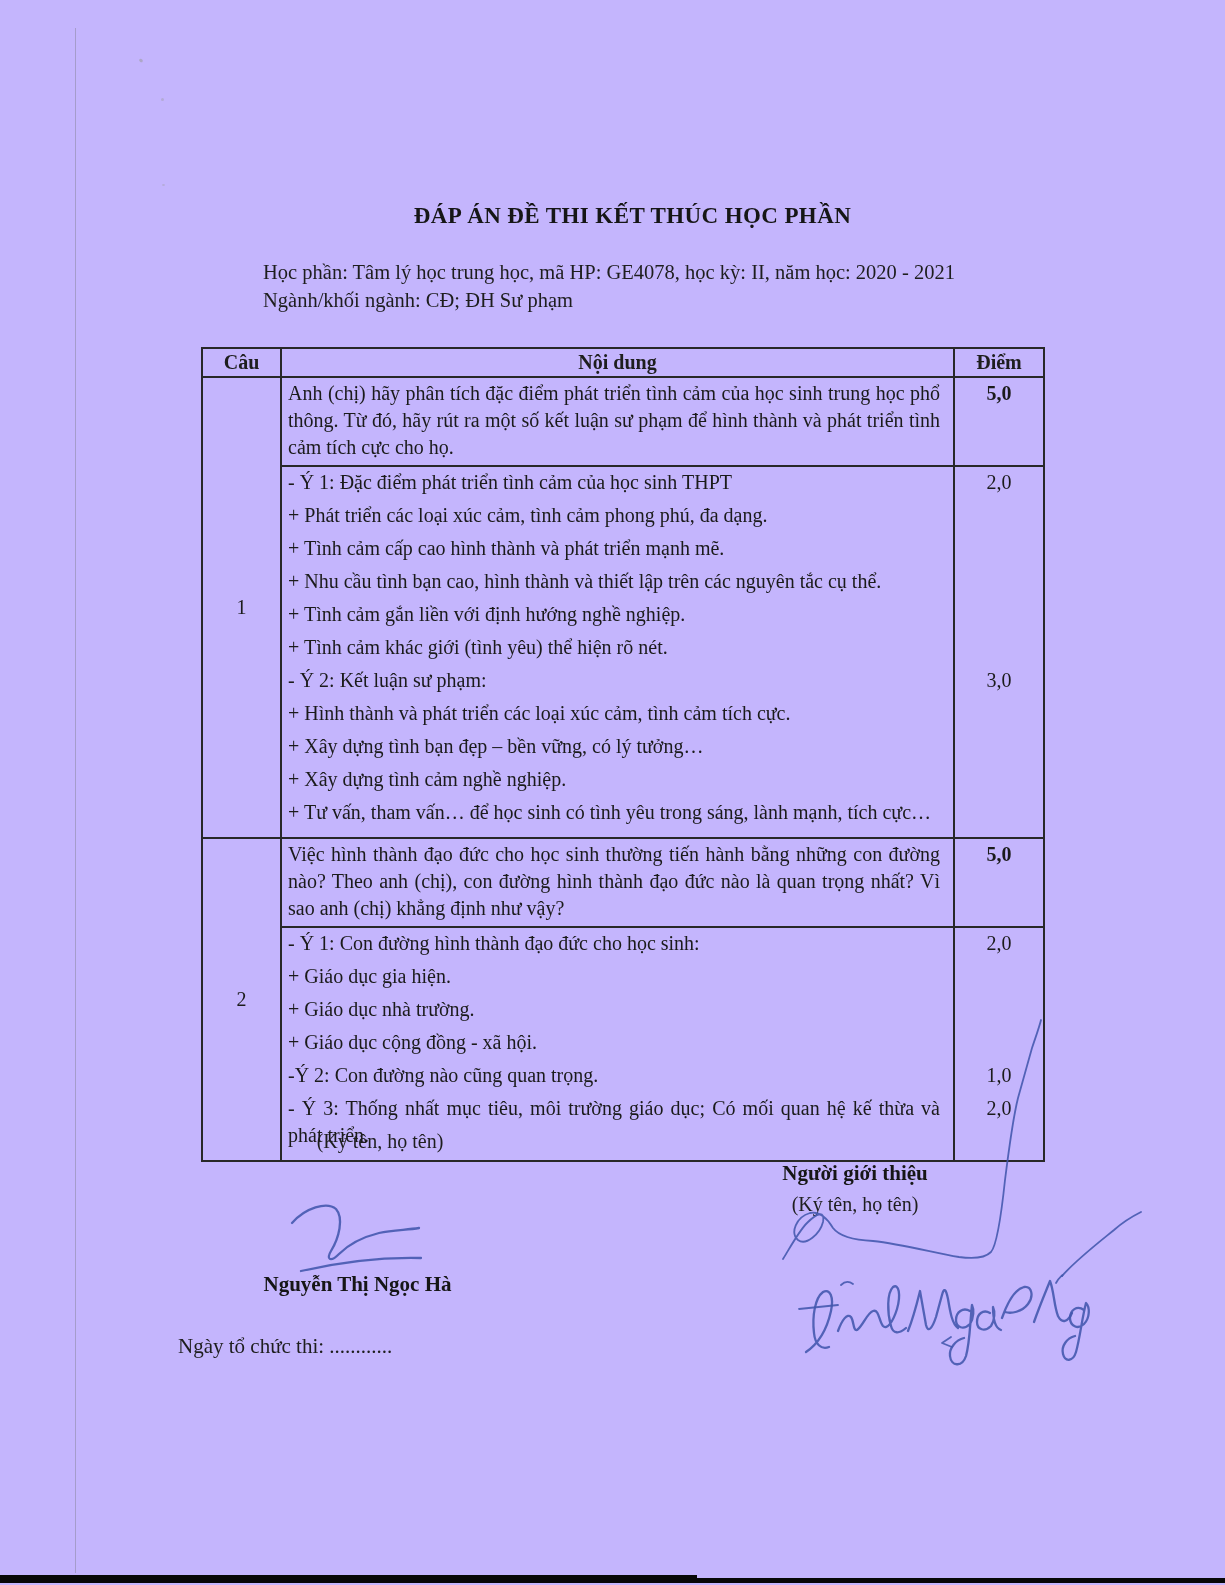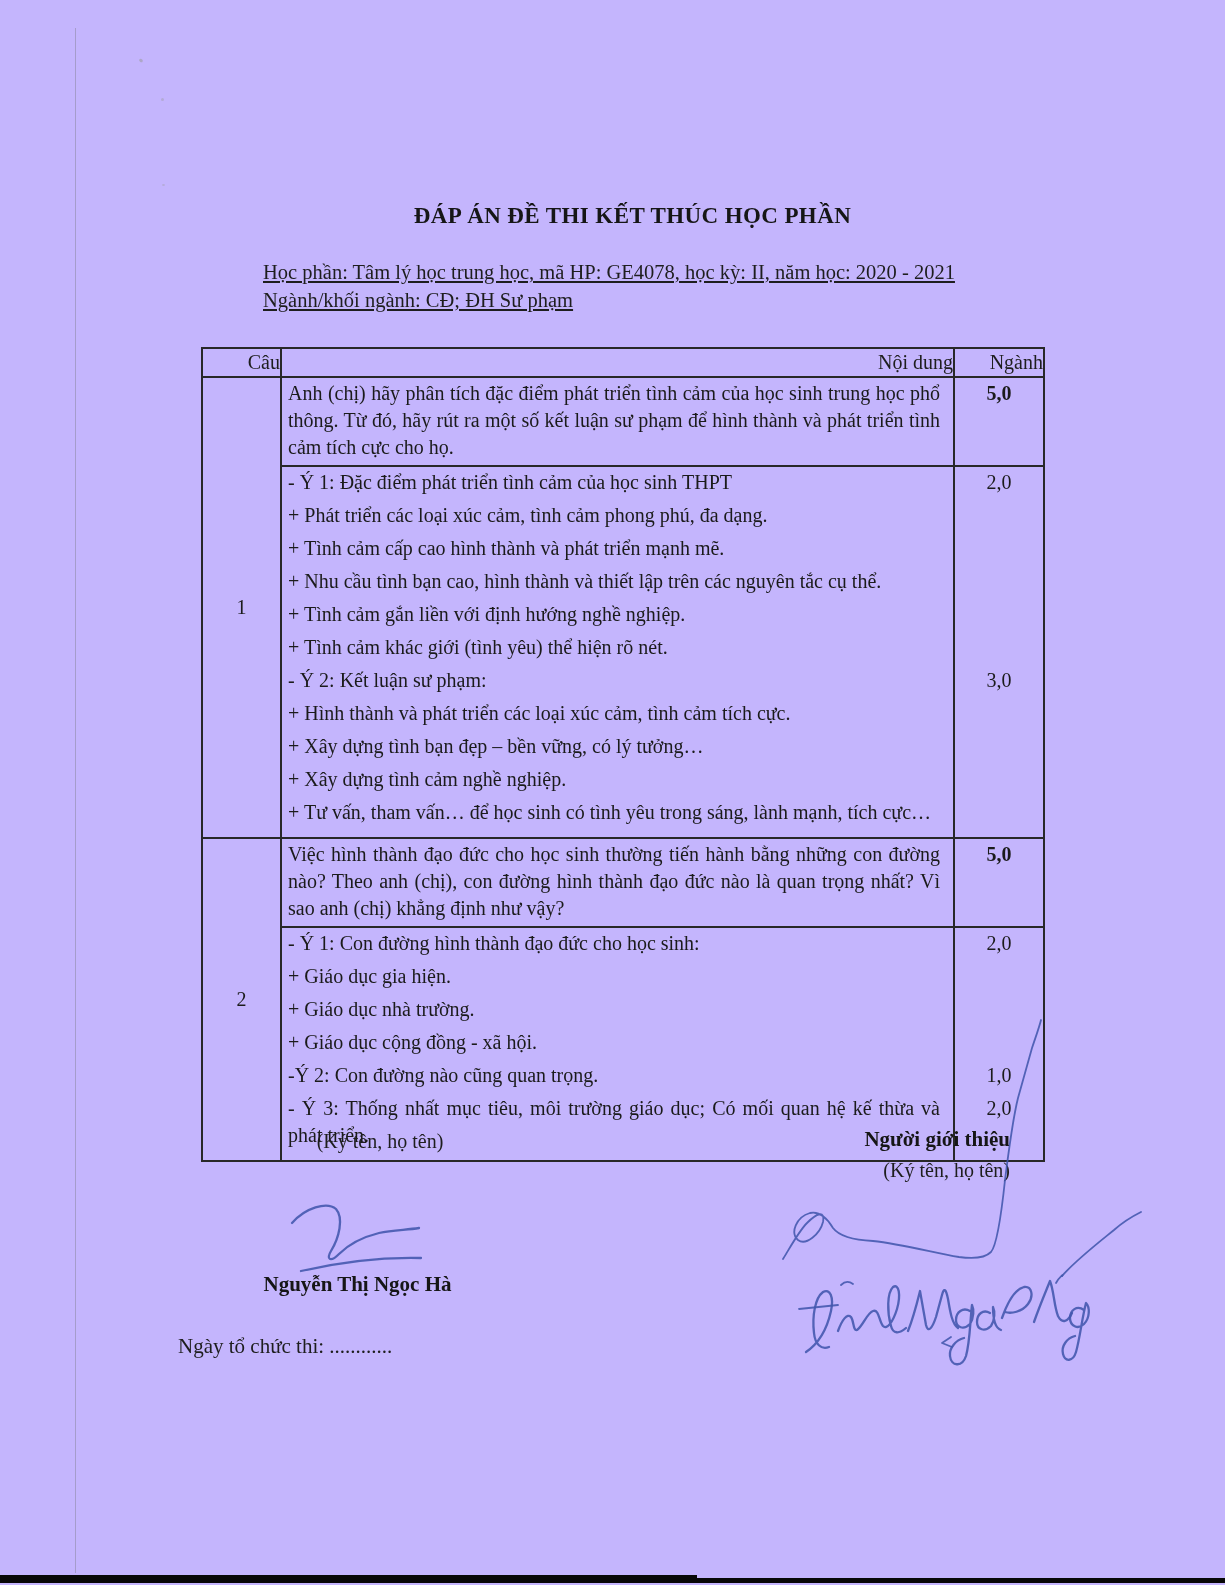--- a/index.html
+++ b/index.html
@@ -32,33 +32,33 @@
 
   
   .doc-title {
     position: absolute; left: 210px; top: 203px; width: 845px;
     text-align: center;
     font-size: 23px; font-weight: bold; letter-spacing: .4px;
     color: #161616;
   }
   .meta {
     position: absolute; left: 263px; top: 258px; width: 800px;
-    font-size: 20.5px; line-height: 28px; color: #1e1e1e; text-decoration: underline;
+    font-size: 20.5px; line-height: 28px; color: #1e1e1e;
   }
 
   
   .doc-table {
     position: absolute; left: 201px; top: 347px;
     width: 842px;
     border-collapse: collapse; table-layout: fixed;
     border: 2px solid #282828;
   }
   .doc-table th {
-    font-weight: normal; font-size: 20px; line-height: 24px;
-    padding: 1px 0 2px 0; text-align: right;
+    font-weight: bold; font-size: 20px; line-height: 24px;
+    padding: 1px 0 2px 0; text-align: center;
     border-bottom: 2px solid #282828; color: #1e1e1e;
   }
   .doc-table td { vertical-align: top; font-size: 20px; color: #1b1b1b; }
   th.cau, td.cau { border-right: 2px solid #282828; }
   td.cau {
     text-align: center; vertical-align: middle;
     border-bottom: 2px solid #282828; font-size: 20px;
   }
   th.diem, td.diem { border-left: 2px solid #282828; }
   td.diem { text-align: center; line-height: 27px; padding-top: 2px; }
@@ -78,22 +78,22 @@
   .approver .sub { font-size: 20px; margin-top: 6px; }
   .approver-name {
     position: absolute; left: 155px; top: 1272px; width: 405px;
     text-align: center; font-size: 21px; font-weight: bold; color: #161616;
   }
   .exam-date {
     position: absolute; left: 178px; top: 1334px;
     font-size: 21px; color: #1e1e1e;
   }
   .introducer {
-    position: absolute; left: 700px; top: 1126px; width: 310px;
-    text-align: right; font-size: 21px; line-height: 26px;
+    position: absolute; left: 700px; top: 1160px; width: 310px;
+    text-align: center; font-size: 21px; line-height: 26px;
     font-weight: bold; color: #161616;
   }
   .introducer .sub { font-weight: normal; font-size: 20px; margin-top: 5px; color: #1e1e1e; }
 
   
   .ink-overlay {
     position: absolute; left: 0; top: 0;
     width: 1225px; height: 1585px;
     pointer-events: none;
   }
@@ -127,21 +127,21 @@
   <table class="doc-table">
     <colgroup>
       <col style="width:79px">
       <col style="width:673px">
       <col style="width:90px">
     </colgroup>
     <tbody>
       <tr>
         <th class="cau">Câu</th>
         <th class="nd">Nội dung</th>
-        <th class="diem">Ngành</th>
+        <th class="diem">Điểm</th>
       </tr>
 
       <tr class="sep">
         <td class="cau" rowspan="12">1</td>
         <td class="nd">Anh (chị) hãy phân tích đặc điểm phát triển tình cảm của học sinh trung học phổ thông. Từ đó, hãy rút ra một số kết luận sư phạm để hình thành và phát triển tình cảm tích cực cho họ.</td>
         <td class="diem bold">5,0</td>
       </tr>
       <tr>
         <td class="nd">- Ý 1: Đặc điểm phát triển tình cảm của học sinh THPT</td>
         <td class="diem">2,0</td>

